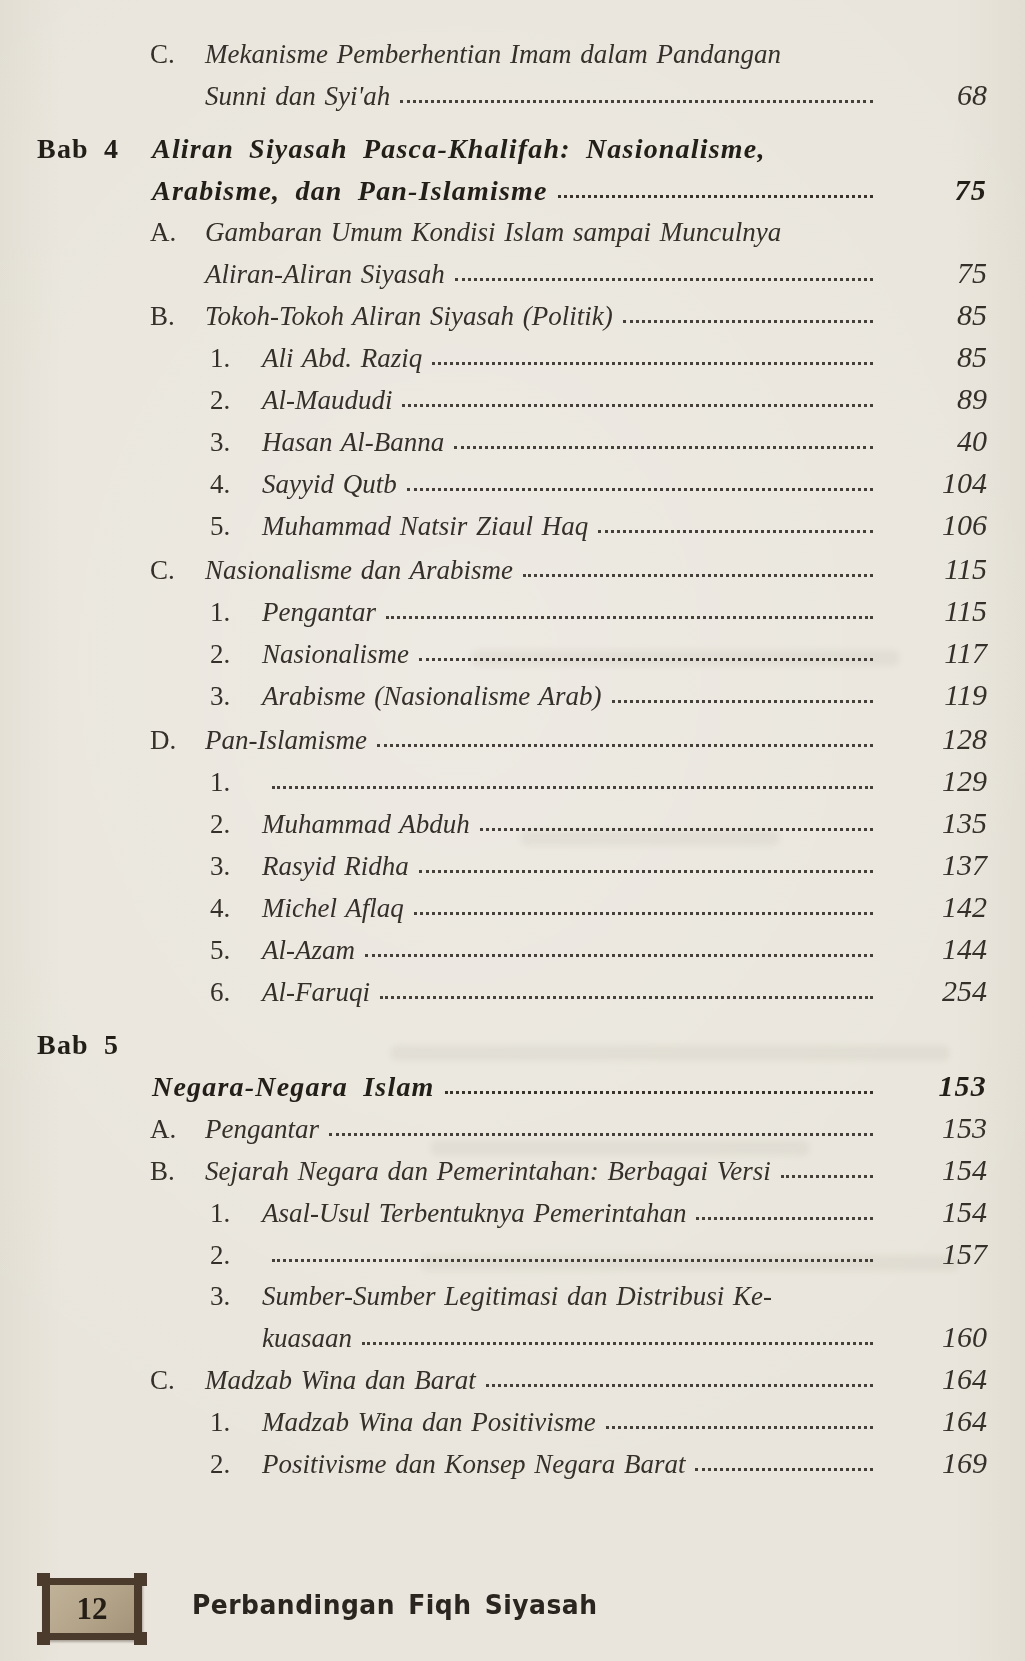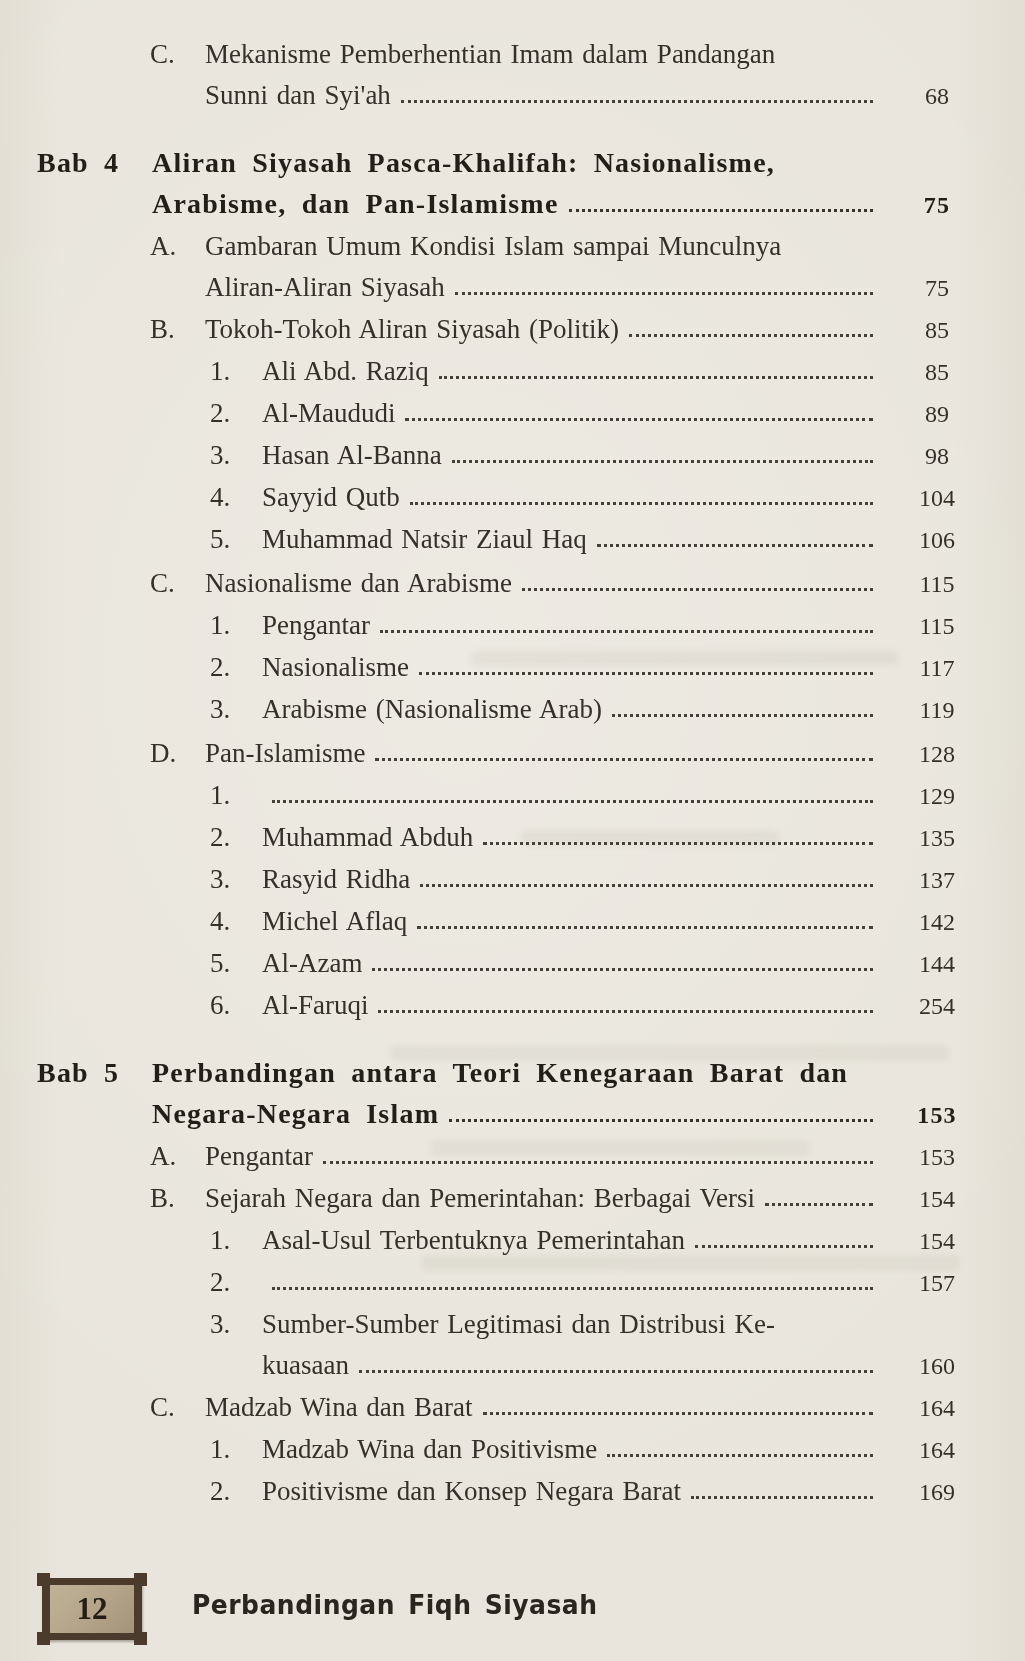--- a/index.html
+++ b/index.html
@@ -40,48 +40,49 @@
     position:absolute; left:37px; top:40px; width:950px;
   }
   .row {
     display:flex; align-items:baseline;
     font-size:27px; line-height:28px;
     margin-bottom:13px;
     word-spacing:2px;
     color: var(--ink);
   }
   .row .marker { flex:0 0 auto; }
-  .row .txt { flex:0 1 auto; white-space:nowrap; }
+  .row .txt { flex:0 1 auto; white-space:nowrap;font-style:italic; }
   .row .dots {
     flex:1 1 30px; min-width:26px;
     border-bottom:3.2px dotted var(--dots-color);
     margin:0 14px 7px 10px;
     align-self:flex-end;
   }
   .row .pagenum {
-    flex:0 0 100px; width:100px; text-align:center;
-    font-size:24px;
+    flex:0 0 100px; width:100px; text-align:right;
+    font-size:30px;
+    font-style:italic;
   }
 
   .k-chapter        { padding-left:0; }
   .k-chapter .marker{ width:115px; }
   .k-chapter-cont   { padding-left:115px; }
   .k-section        { padding-left:113px; }
   .k-section .marker{ width:55px; }
   .k-section-cont   { padding-left:168px; }
   .k-item           { padding-left:173px; }
   .k-item .marker   { width:52px; }
   .k-item-cont      { padding-left:225px; }
 
   .row.bold {
     font-weight:700; font-size:28px; color:var(--ink-bold);
     letter-spacing:1.2px; word-spacing:7px;
   }
   .row.bold .dots { border-bottom-color:#39332b; }
-  .gap-lg { margin-top:39px;align-items:flex-end; }
+  .gap-lg { margin-top:25px;align-items:flex-end; }
   .gap-sm { margin-top:15px; }
 
   .footer { position:absolute; left:0; top:1576px; width:1025px; height:70px; }
   .badge {
     position:absolute; left:42px; top:2px; width:100px; height:62px;
     background: var(--badge-frame);
     box-shadow: 1px 2px 2px rgba(60,50,40,0.35);
   }
   .badge .knob {
     position:absolute; width:13px; height:13px; background:var(--badge-frame);
@@ -157,21 +158,21 @@
     <div class="row k-item">
       <span class="marker">2.</span>
       <span class="txt">Al-Maududi</span>
       <span class="dots"></span>
       <span class="pagenum">89</span>
     </div>
     <div class="row k-item">
       <span class="marker">3.</span>
       <span class="txt">Hasan Al-Banna</span>
       <span class="dots"></span>
-      <span class="pagenum">98</span>
+      <span class="pagenum">40</span>
     </div>
     <div class="row k-item">
       <span class="marker">4.</span>
       <span class="txt">Sayyid Qutb</span>
       <span class="dots"></span>
       <span class="pagenum">104</span>
     </div>
     <div class="row k-item">
       <span class="marker">5.</span>
       <span class="txt">Muhammad Natsir Ziaul Haq</span>
@@ -238,21 +239,20 @@
       <span class="pagenum">144</span>
     </div>
     <div class="row k-item">
       <span class="marker">6.</span>
       <span class="txt">Al-Faruqi</span>
       <span class="dots"></span>
       <span class="pagenum">254</span>
     </div>
     <div class="row k-chapter bold gap-lg">
       <span class="marker">Bab 5</span>
-      <span class="txt">Perbandingan antara Teori Kenegaraan Barat dan</span>
     </div>
     <div class="row k-chapter-cont bold">
       <span class="txt">Negara-Negara Islam</span>
       <span class="dots"></span>
       <span class="pagenum">153</span>
     </div>
     <div class="row k-section">
       <span class="marker">A.</span>
       <span class="txt">Pengantar</span>
       <span class="dots"></span>

